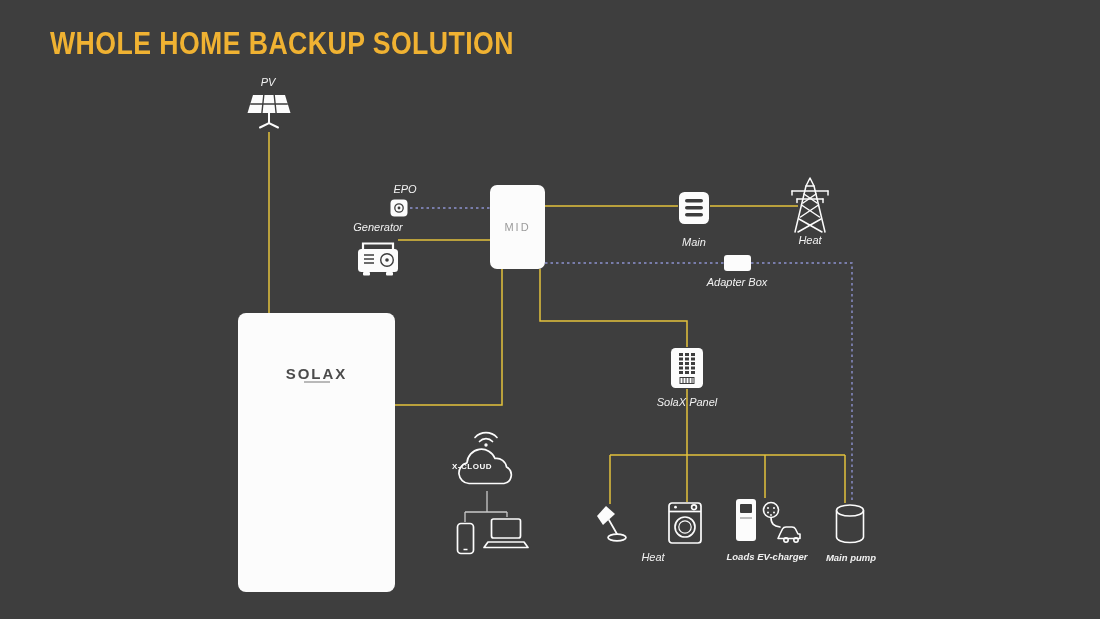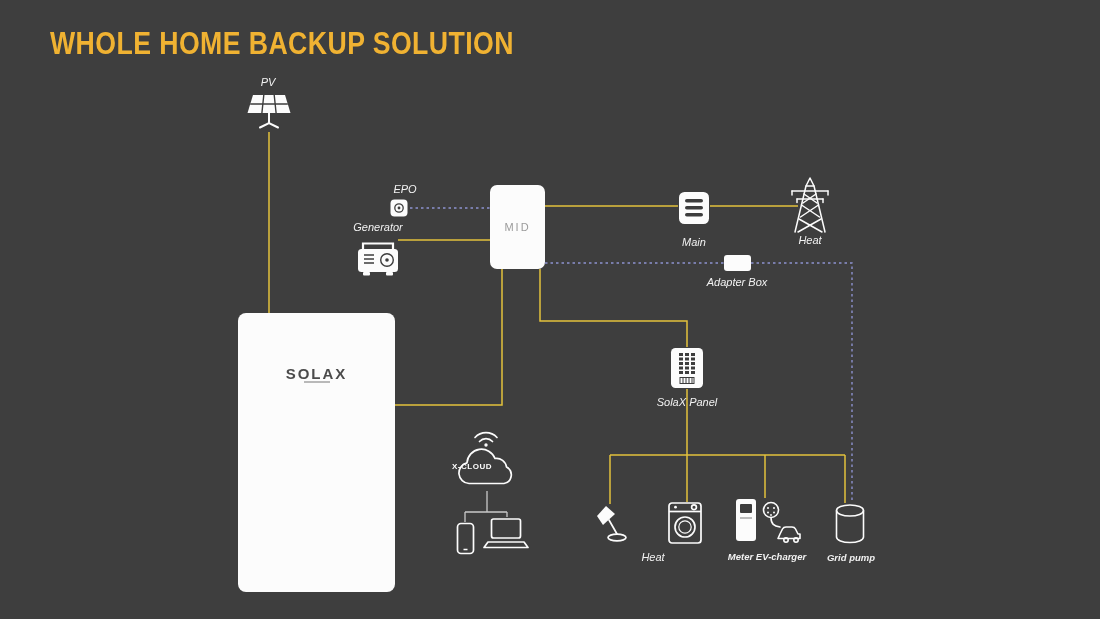--- a/index.html
+++ b/index.html
@@ -221,23 +221,23 @@
       <circle cx="36" cy="40" r="2.2"></circle>
     </g>
     <g fill="#fcfcfc">
       <circle cx="8" cy="8" r="1"></circle>
         <circle cx="14" cy="8" r="1"></circle>
       <circle cx="8" cy="12.5" r="1"></circle>
         <circle cx="14" cy="12.5" r="1"></circle>
       <circle cx="11" cy="15" r="0.9"></circle>
     </g>
   </svg>
-  <div class="label small" style="left:717px;top:552px;width:100px">Meter EV-charger</div>
+  <div class="label small" style="left:717px;top:552px;width:100px">Loads EV-charger</div>
 
   <svg class="icon" style="left:834px;top:503px" width="32" height="42" viewBox="0 0 32 42">
     <g stroke="#fcfcfc" stroke-width="1.6" fill="none">
       <ellipse cx="16" cy="7.5" rx="13.5" ry="5.5"></ellipse>
       <path d="M2.5 7.5 V34 a13.5 5.5 0 0 0 27 0 V7.5"></path>
     </g>
   </svg>
-  <div class="label small" style="left:811px;top:553px;width:80px">Grid pump</div>
+  <div class="label small" style="left:811px;top:553px;width:80px">Main pump</div>
 
 </div>
 
 </body></html>

